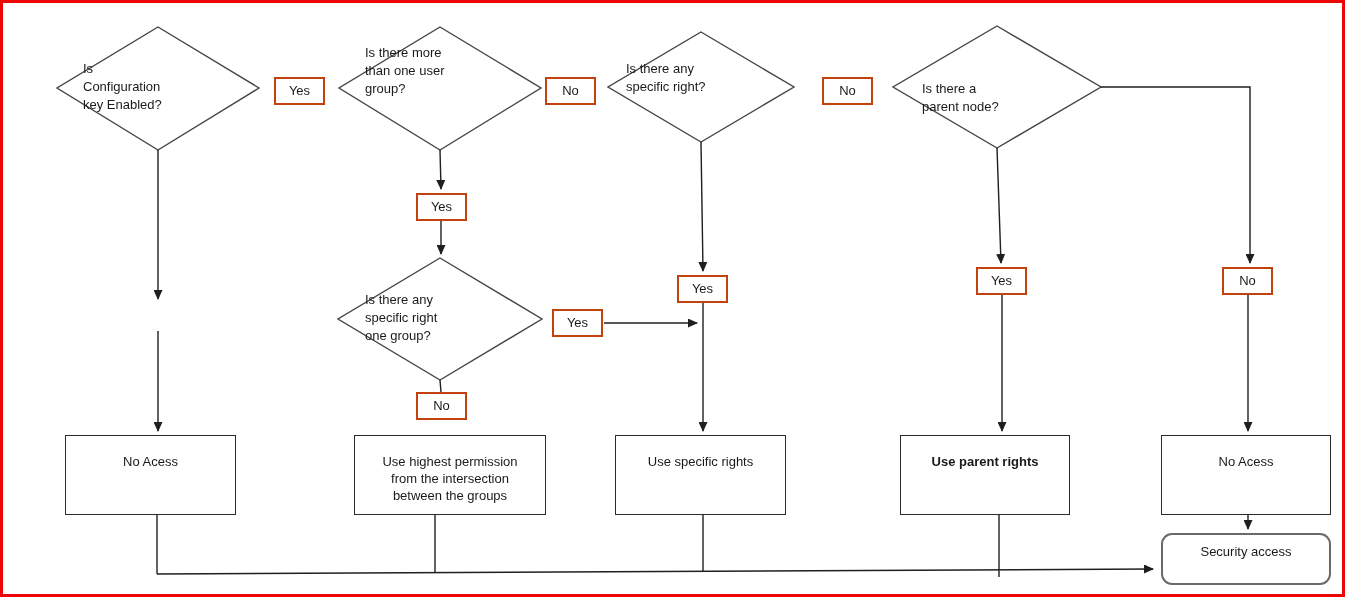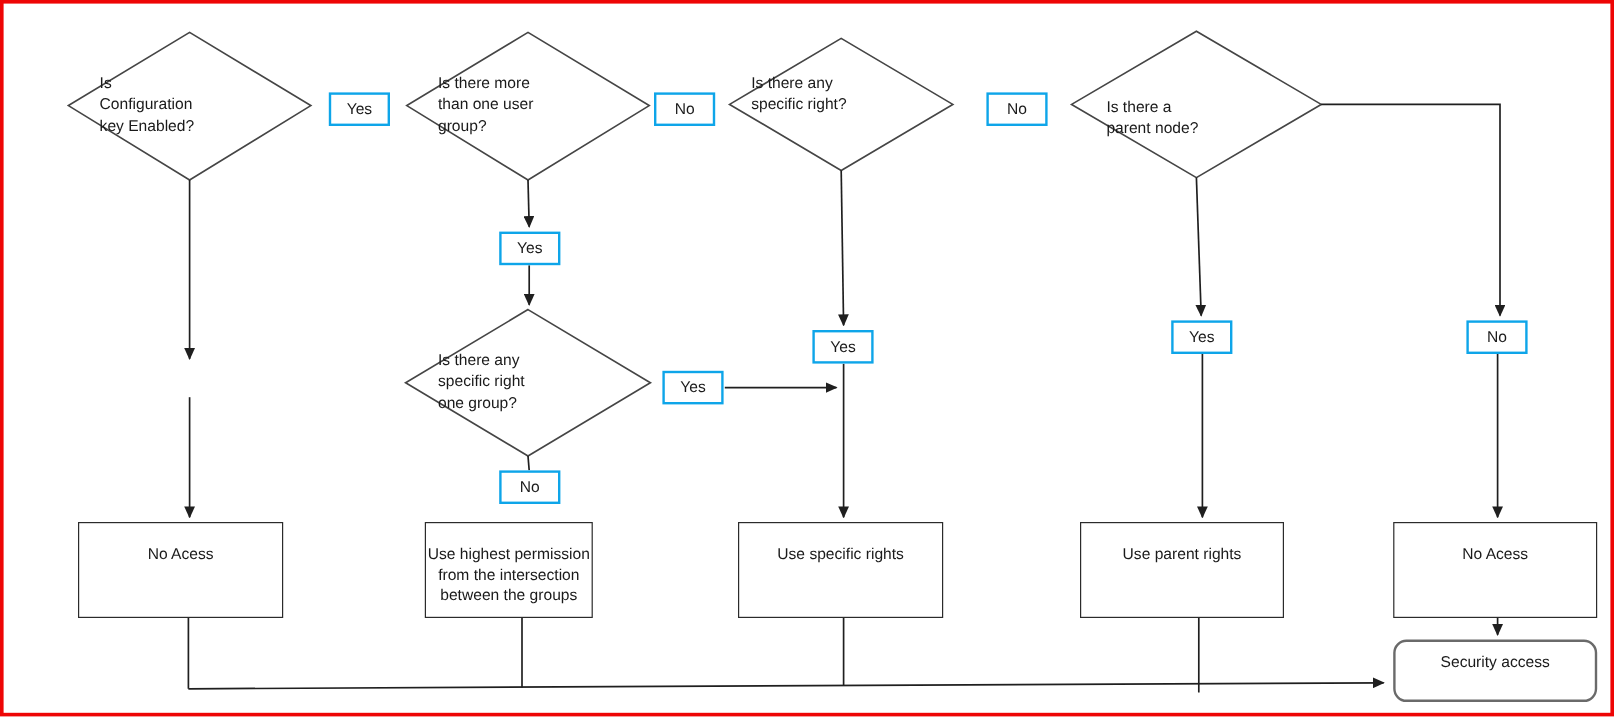--- a/index.html
+++ b/index.html
@@ -32,21 +32,21 @@
     font-size: 13px;
     line-height: 18px;
     white-space: pre-line;
   }
   .tag {
     position: absolute;
     z-index: 3;
     width: 51px;
     height: 28px;
     box-sizing: border-box;
-    border: 2px solid #0ea5e9;
+    border: 2px solid #c2410c;
     background: #ffffff;
     text-align: center;
     font-size: 13px;
     line-height: 24px;
   }
   .proc {
     position: absolute;
     z-index: 2;
     top: 435px;
     height: 80px;
@@ -111,21 +111,21 @@
       <line x1="435" y1="515" x2="435" y2="573"></line>
       <line x1="703" y1="515" x2="703" y2="571"></line>
       <line x1="999" y1="515" x2="999" y2="577"></line>
       <polyline points="157,574 1153,569" marker-end="url(#arr)"></polyline>
     </g>
   </svg>
 
   <div class="dlabel" style="left:83px; top:60px; width:150px;">Is
 Configuration
 key Enabled?</div>
-  <div class="dlabel" style="left:365px; top:60px; width:150px;">Is there more
+  <div class="dlabel" style="left:365px; top:44px; width:150px;">Is there more
 than one user
 group?</div>
   <div class="dlabel" style="left:626px; top:60px; width:150px;">Is there any
 specific right?</div>
   <div class="dlabel" style="left:365px; top:291px; width:150px;">Is there any
 specific right
 one group?</div>
   <div class="dlabel" style="left:922px; top:60px; width:150px;margin-top:20px;">Is there a
 parent node?</div>
 
@@ -133,23 +133,23 @@
   <div class="tag" style="left:545px; top:77px;">No</div>
   <div class="tag" style="left:822px; top:77px;">No</div>
   <div class="tag" style="left:416px; top:193px;">Yes</div>
   <div class="tag" style="left:552px; top:309px;">Yes</div>
   <div class="tag" style="left:416px; top:392px;">No</div>
   <div class="tag" style="left:677px; top:275px;">Yes</div>
   <div class="tag" style="left:976px; top:267px;">Yes</div>
   <div class="tag" style="left:1222px; top:267px;">No</div>
 
   <div class="proc" style="left:65px; width:171px;">No Acess</div>
-  <div class="proc" style="left:354px; width:140px;">Use highest permission
+  <div class="proc" style="left:354px; width:192px;">Use highest permission
 from the intersection
 between the groups</div>
   <div class="proc" style="left:615px; width:171px;">Use specific rights</div>
-  <div class="proc" style="left:900px; width:170px;">Use parent rights</div>
+  <div class="proc" style="left:900px; width:170px;font-weight:bold;">Use parent rights</div>
   <div class="proc" style="left:1161px; width:170px;">No Acess</div>
 
   <div class="term">Security access</div>
 
   <div class="frame"></div>
 </div>
 
 </body></html>

